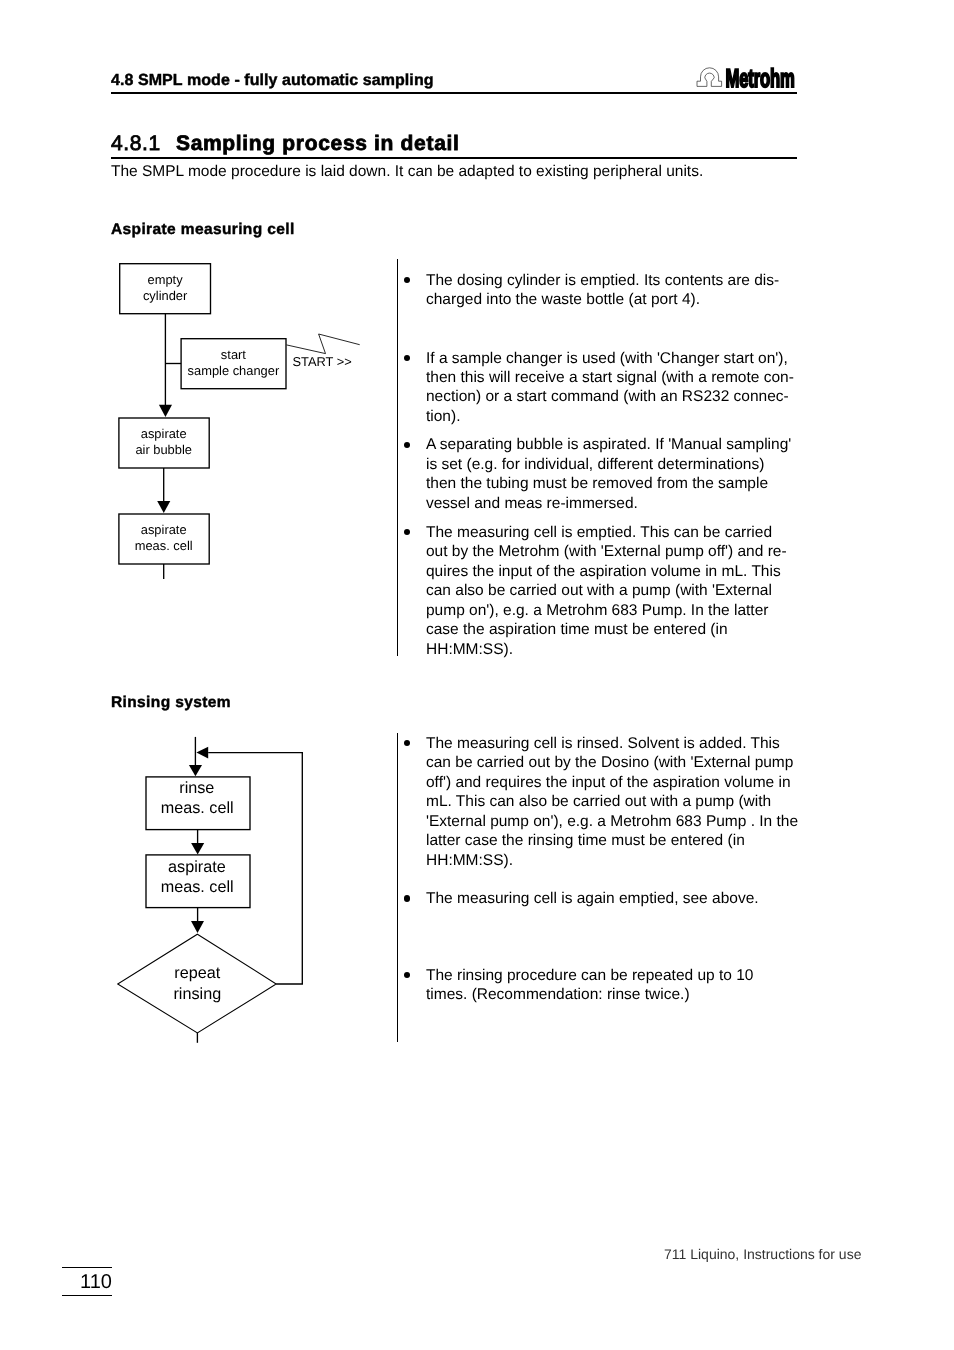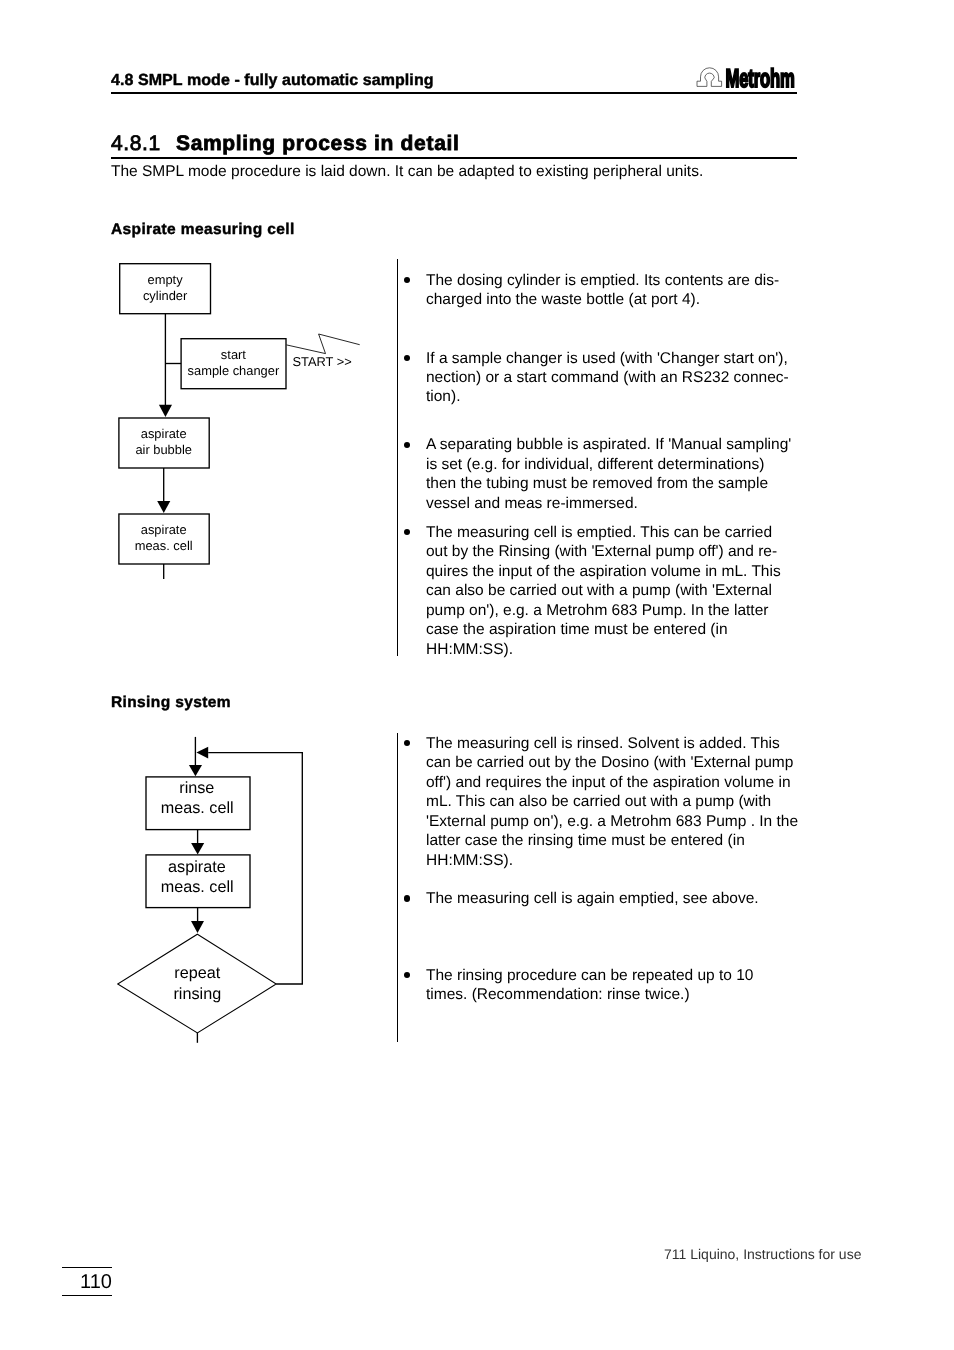--- a/index.html
+++ b/index.html
@@ -136,38 +136,39 @@
           <span class="dot">•</span>
           <span class="txt">
             <span class="ln">The dosing cylinder is emptied. Its contents are dis-</span>
             <span class="ln">charged into the waste bottle (at port 4).</span>
           </span>
         </div>
         <div class="bullet" style="top: 84.5px;">
           <span class="dot">•</span>
           <span class="txt">
             <span class="ln">If a sample changer is used (with 'Changer start on'),</span>
+            <span class="ln">then this will receive a start signal (with a remote con-</span>
             <span class="ln">nection) or a start command (with an RS232 connec-</span>
             <span class="ln">tion).</span>
           </span>
         </div>
         <div class="bullet" style="top: 171.4px;">
           <span class="dot">•</span>
           <span class="txt">
             <span class="ln">A separating bubble is aspirated. If 'Manual sampling'</span>
             <span class="ln">is set (e.g. for individual, different determinations)</span>
             <span class="ln">then the tubing must be removed from the sample</span>
             <span class="ln">vessel and meas re-immersed.</span>
           </span>
         </div>
         <div class="bullet" style="top: 258.7px;">
           <span class="dot">•</span>
           <span class="txt">
             <span class="ln">The measuring cell is emptied. This can be carried</span>
-            <span class="ln">out by the Rinsing (with 'External pump off') and re-</span>
+            <span class="ln">out by the Metrohm (with 'External pump off') and re-</span>
             <span class="ln">quires the input of the aspiration volume in mL. This</span>
             <span class="ln">can also be carried out with a pump (with 'External</span>
             <span class="ln">pump on'), e.g. a Metrohm 683 Pump. In the latter</span>
             <span class="ln">case the aspiration time must be entered (in</span>
             <span class="ln">HH:MM:SS).</span>
           </span>
         </div>
       </div>
   </div>
 

